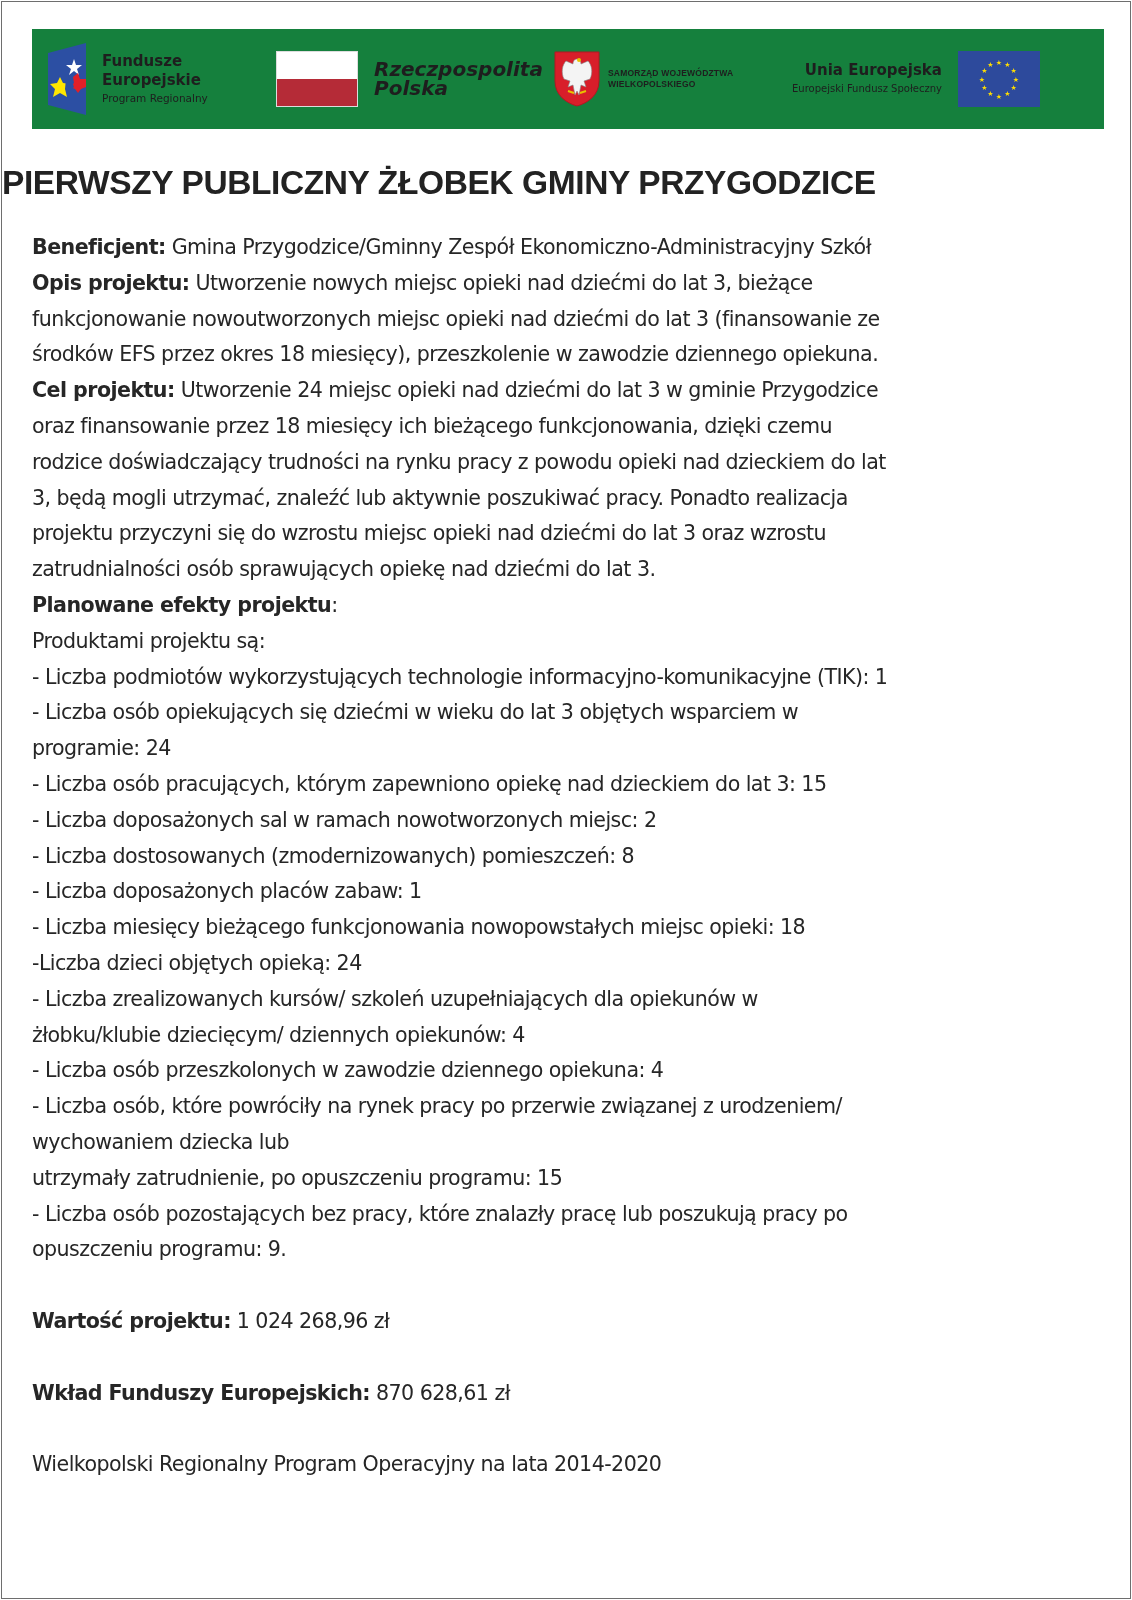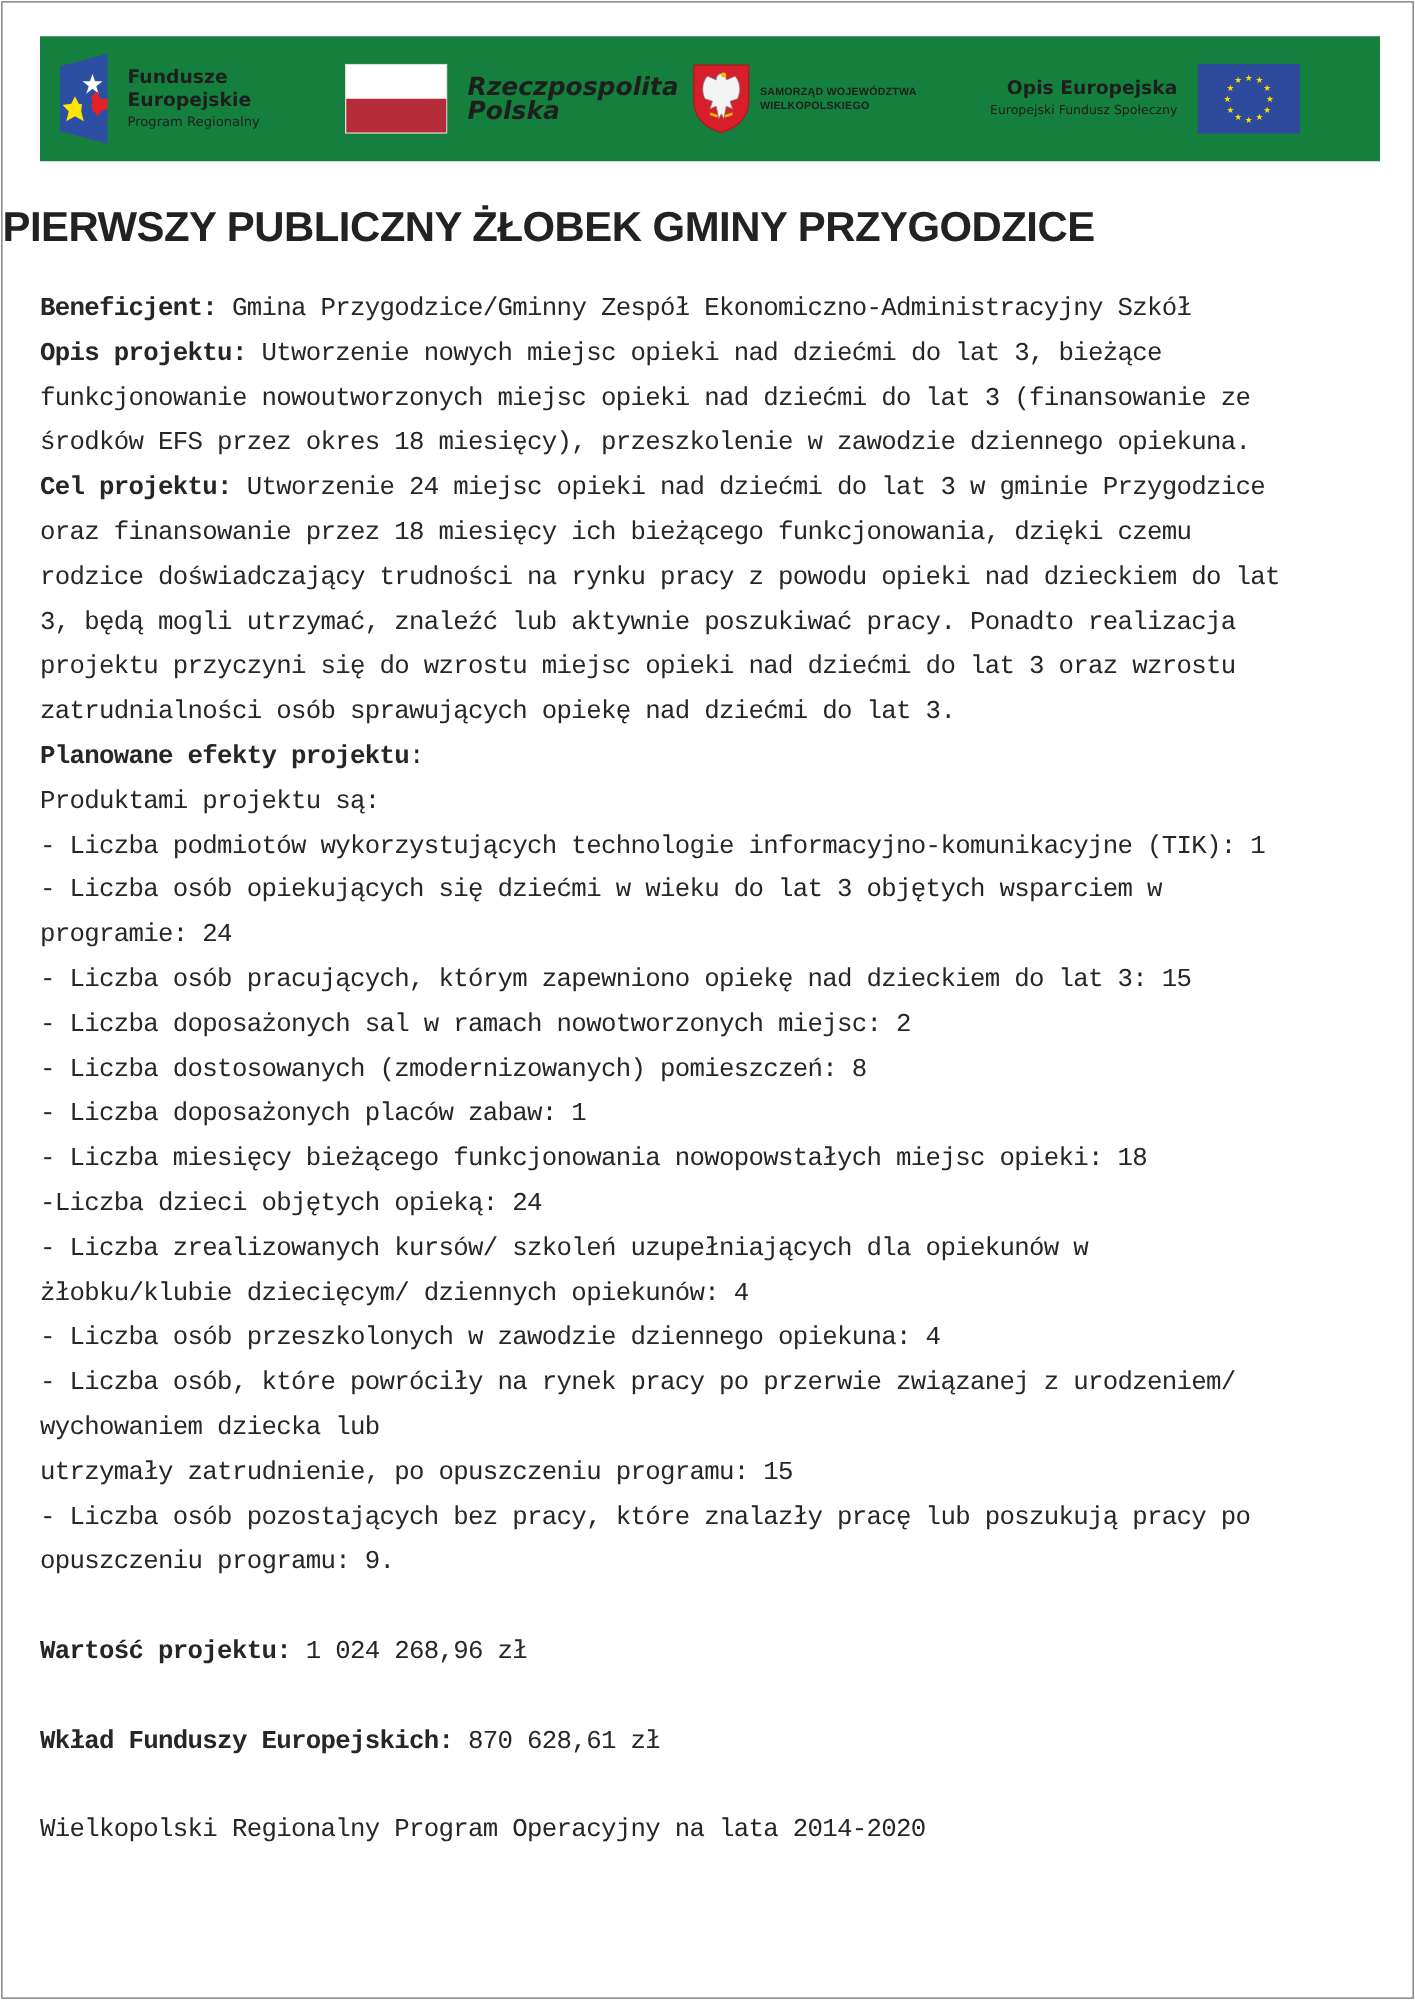--- a/index.html
+++ b/index.html
@@ -29,21 +29,21 @@
   .title {
     position: absolute; left: 0; top: 162px; width: 1130px; 
     font-family: "Liberation Sans", sans-serif; font-weight: bold; font-size: 33.5px;
     color: #222222; letter-spacing: -0.4px;
   }
   .body-text {
     position: absolute; left: 30px; top: 228px; width: 1080px;
     font-family: "DejaVu Sans", sans-serif; font-size: 20.6px; line-height: 35.8px;
     color: #262626; letter-spacing: -0.55px;
   }
-  .line { white-space: nowrap; font-family: Liberation Mono, monospace; }
+  .line { white-space: nowrap; }
   .b { font-weight: bold; }
   .gap { height: 35.8px; }
 </style>
 </head>
 <body>
 
 <div class="frame">
   <div class="logo-bar">
 
     <div class="logo fe-logo">
@@ -80,21 +80,21 @@
         <path d="M14,40 L20,42 M32,40 L26,42" stroke="#e8c200" stroke-width="2"></path>
       </svg>
       <div class="logo-text sam-text" style="margin-left:8px;">
         <div>SAMORZĄD WOJEWÓDZTWA</div>
         <div>WIELKOPOLSKIEGO</div>
       </div>
     </div>
 
     <div class="logo ue-logo">
       <div class="logo-text ue-text" style="margin-right:16px;">
-        <div class="l1">Opis Europejska</div>
+        <div class="l1">Unia Europejska</div>
         <div class="l2">Europejski Fundusz Społeczny</div>
       </div>
       <svg id="eu-flag" width="82" height="56" viewBox="0 0 82 56">
         <rect x="0" y="0" width="82" height="56" fill="#2d4a9c"></rect>
       <text x="41" y="13.5" text-anchor="middle" font-size="7" fill="#ffdd00">★</text>
           <text x="49.5" y="15.777568135664541" text-anchor="middle" font-size="7" fill="#ffdd00">★</text>
           <text x="55.722431864335455" y="22" text-anchor="middle" font-size="7" fill="#ffdd00">★</text>
           <text x="58" y="30.5" text-anchor="middle" font-size="7" fill="#ffdd00">★</text>
           <text x="55.72243186433546" y="39" text-anchor="middle" font-size="7" fill="#ffdd00">★</text>
           <text x="49.5" y="45.22243186433546" text-anchor="middle" font-size="7" fill="#ffdd00">★</text>

